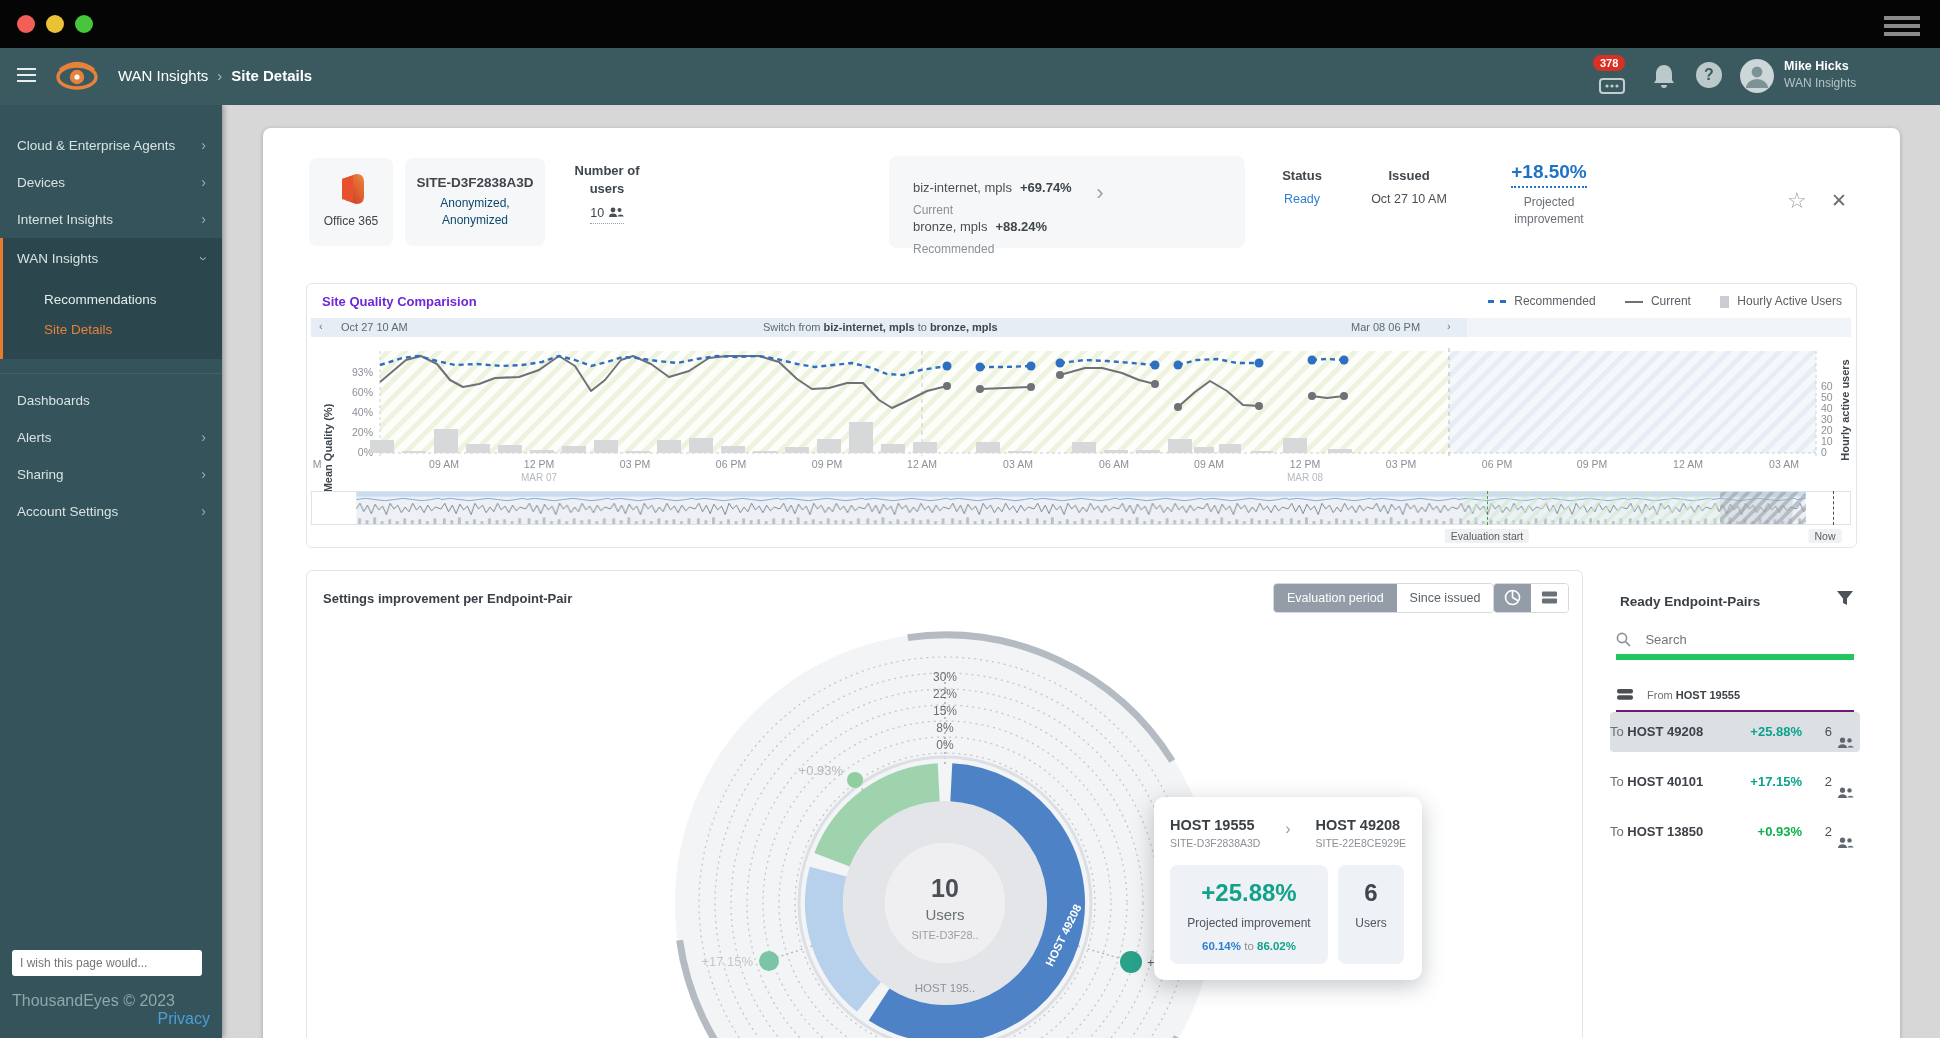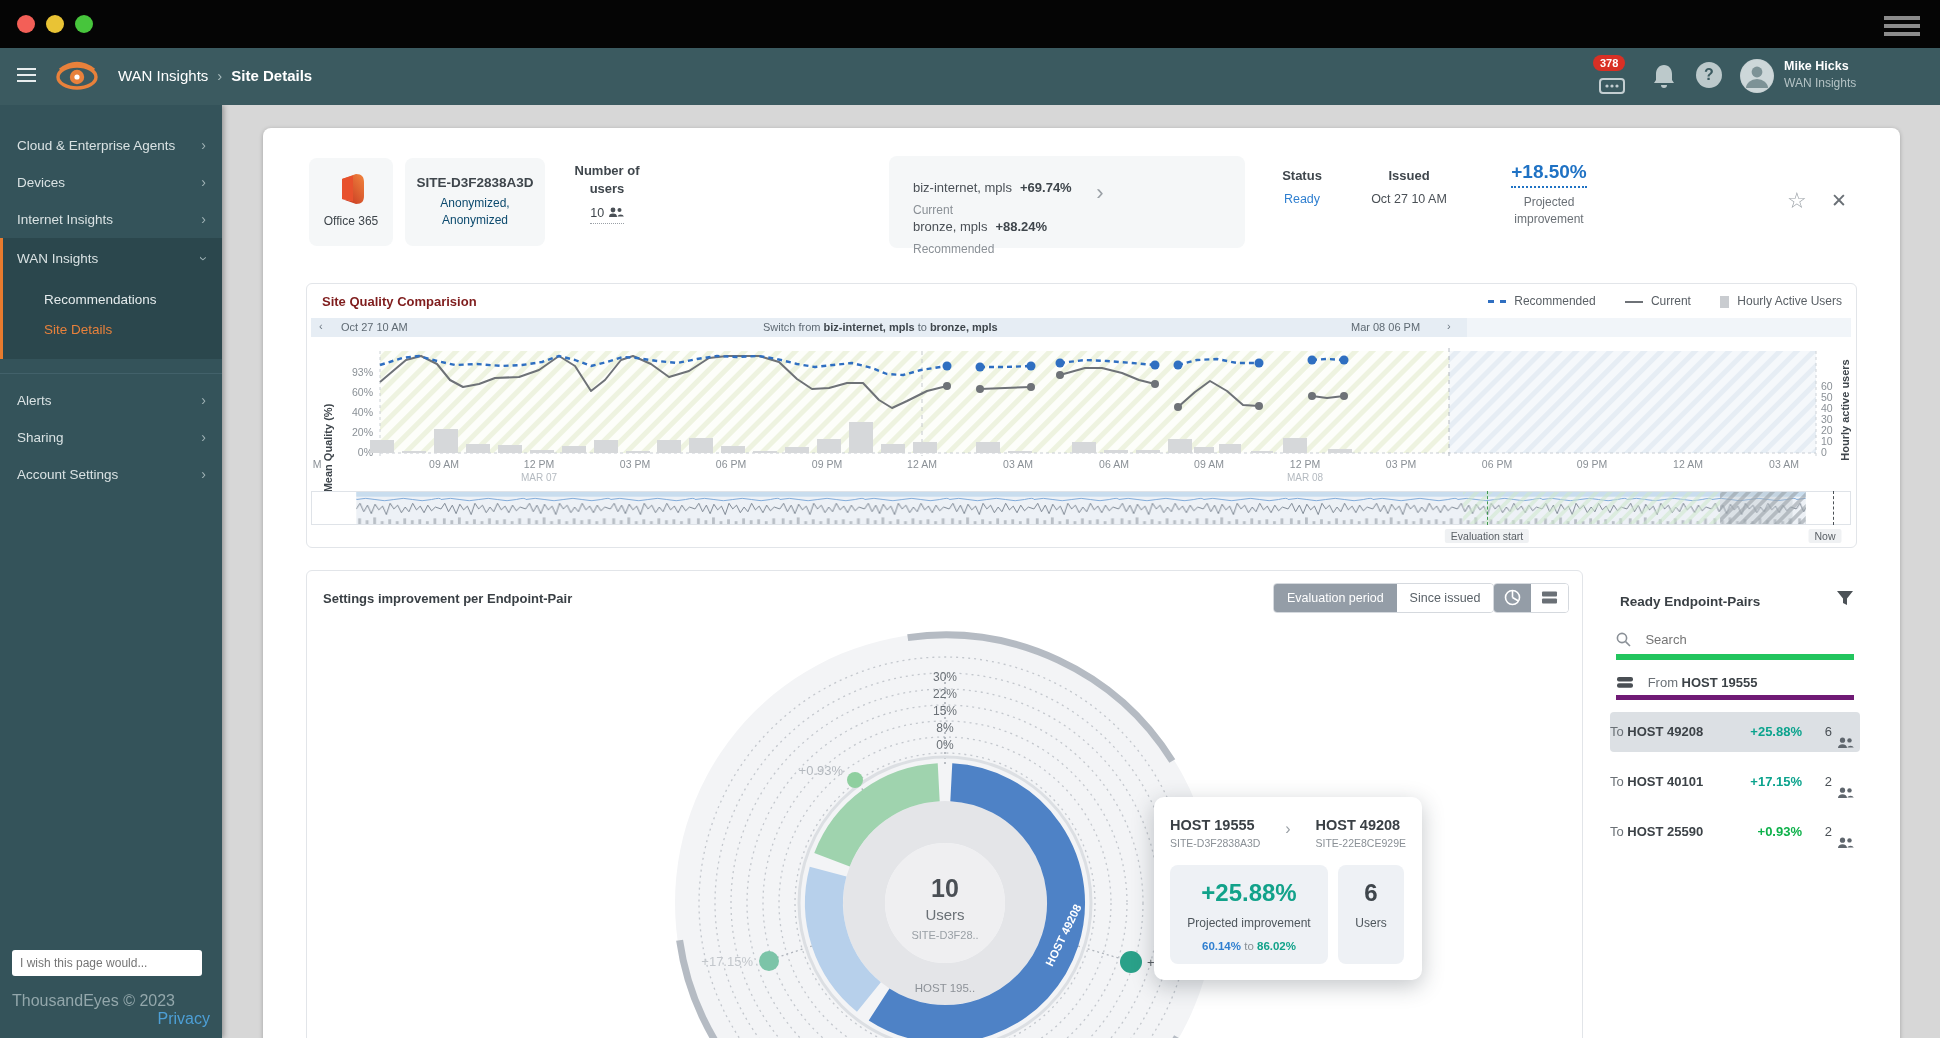--- a/index.html
+++ b/index.html
@@ -74,21 +74,21 @@
   .kv-issued { left:1094px; width:104px; }
   .kv-imp { left:1216px; width:140px; top:33px; }
   .kv-imp .big { display:inline-block; font-size:19px; font-weight:bold; color:#1f72c4; border-bottom:2px dotted #1f72c4; padding-bottom:3px; }
   .kv-imp .cap { font-size:12px; color:#6a7076; margin-top:6px; line-height:1.4; width:90px; margin-left:auto; margin-right:auto; }
   .ic-star { position:absolute; left:1524px; top:60px; font-size:22px; color:#9aa0a6; cursor:pointer; }
   .ic-close { position:absolute; left:1568px; top:61px; font-size:19px; color:#6a7076; cursor:pointer; }
 
   
   .panel { position:absolute; border:1px solid #e2e5e9; border-radius:6px; background:#fff; }
   .sqc { left:43px; top:155px; width:1551px; height:265px; }
-  .sqc-title { position:absolute; left:15px; top:10px; font-size:13px; font-weight:bold; color:#7f1d1d; }
+  .sqc-title { position:absolute; left:15px; top:10px; font-size:13px; font-weight:bold; color:#6d28d9; }
   .legend { position:absolute; right:14px; top:10px; font-size:12px; color:#5a6066; }
   .legend .it { margin-left:26px; }
   .lg-dash { display:inline-block; width:18px; border-top:3px dashed #2f6fc1; vertical-align:middle; margin-right:8px; }
   .lg-line { display:inline-block; width:18px; border-top:2px solid #6e7277; vertical-align:middle; margin-right:8px; }
   .lg-bar { display:inline-block; width:9px; height:12px; background:#c9ccd0; vertical-align:middle; margin-right:8px; }
   .sqc-nav { position:absolute; left:4px; top:34px; width:1540px; height:19px; background:#f1f5f9; font-size:11px; color:#5f6a73; }
   .sqc-nav .range { position:absolute; left:0; top:0; width:1156px; height:19px; background:#e6edf4; }
   .sqc-nav .chl { position:absolute; left:8px; top:2px; color:#6b7680; cursor:pointer; }
   .sqc-nav .d1 { position:absolute; left:30px; top:3px; }
   .sqc-nav .sw { position:absolute; left:452px; top:3px; }
@@ -132,21 +132,21 @@
   .tt-range .f { color:#2f7fd0; font-weight:bold; }
   .tt-range .t { color:#12a28a; font-weight:bold; }
   .tt-users { font-size:24px; font-weight:bold; color:#3f464c; }
 
   
   .ep { position:absolute; left:1347px; top:442px; width:250px; }
   .ep-title { position:absolute; left:10px; top:24px; font-size:13.5px; font-weight:bold; color:#3a4045; }
   .ep-filter { position:absolute; right:6px; top:20px; cursor:pointer; }
   .ep-search { position:absolute; left:6px; top:60px; width:238px; height:30px; border-bottom:6px solid #22c55e; }
   .ep-search input { border:none; outline:none; font-size:13px; color:#555; width:180px; margin-left:10px; background:transparent; }
-  .ep-from { position:absolute; left:6px; top:96px; width:238px; height:34px; line-height:34px; border-bottom:5px solid #701a75; font-size:13px; color:#6a7076; }
+  .ep-from { position:absolute; left:6px; top:108px; width:238px; height:34px; line-height:34px; border-bottom:2px solid #701a75; font-size:11px; color:#6a7076; }
   .ep-from b { color:#3c4247; }
   .ep-row { position:absolute; left:0px; width:250px; height:40px; line-height:40px; font-size:13px; color:#6a7076; border-radius:4px; cursor:pointer; }
   .ep-row b { color:#3c4247; font-weight:bold; }
   .ep-row.sel { background:#dce0e4; }
   .ep-row .to { }
   .ep-row .delta { position:absolute; right:58px; font-weight:bold; }
   .ep-row .cnt { position:absolute; right:28px; color:#4a5056; }
   .ep-row .ppl { position:absolute; right:6px; top:13px; }
 
   svg text { font-family:"Liberation Sans", sans-serif; }
@@ -223,20 +223,21 @@
   </div>
   <div class="s-active-block">
     <div class="s-item">
       <span>WAN Insights</span><span class="chev" style="transform:rotate(90deg); display:inline-block;">›</span>
     </div>
     <div style="height:8px"></div>
     <div class="s-item s-sub"><span>Recommendations</span></div>
     <div class="s-item s-sub on"><span>Site Details</span></div>
   </div>
   <div class="s-div"></div>
+  <div class="s-item"><span>Dashboards</span></div>
   <div class="s-item">
     <span>Alerts</span><span class="chev">›</span>
   </div>
   <div class="s-item">
     <span>Sharing</span><span class="chev">›</span>
   </div>
   <div class="s-item">
     <span>Account Settings</span><span class="chev">›</span>
   </div>
   <div class="s-footer">
@@ -627,21 +628,21 @@
         <span class="ppl">
           <svg width="17" height="12" viewBox="0 0 17 12">
                 <circle cx="5.5" cy="3.2" r="2.6" fill="#5f666d"></circle>
                 <path d="M1,11 a4.5,3.8 0 0 1 9,0 Z" fill="#5f666d"></path>
                 <circle cx="12.5" cy="3.4" r="2.2" fill="#5f666d"></circle>
                 <path d="M10.2,10.6 a3.6,3.2 0 0 1 6.6,0 Z" fill="#5f666d"></path>
               </svg>
         </span>
       </div>
       <div class="ep-row" style="top:242px">
-        <span class="to"><span>To </span><b>HOST 25590</b></span>
+        <span class="to"><span>To </span><b>HOST 13850</b></span>
         <span class="delta" style="color:#0db14a">+0.93%</span>
         <span class="cnt">2</span>
         <span class="ppl">
           <svg width="17" height="12" viewBox="0 0 17 12">
                 <circle cx="5.5" cy="3.2" r="2.6" fill="#5f666d"></circle>
                 <path d="M1,11 a4.5,3.8 0 0 1 9,0 Z" fill="#5f666d"></path>
                 <circle cx="12.5" cy="3.4" r="2.2" fill="#5f666d"></circle>
                 <path d="M10.2,10.6 a3.6,3.2 0 0 1 6.6,0 Z" fill="#5f666d"></path>
               </svg>
         </span>

